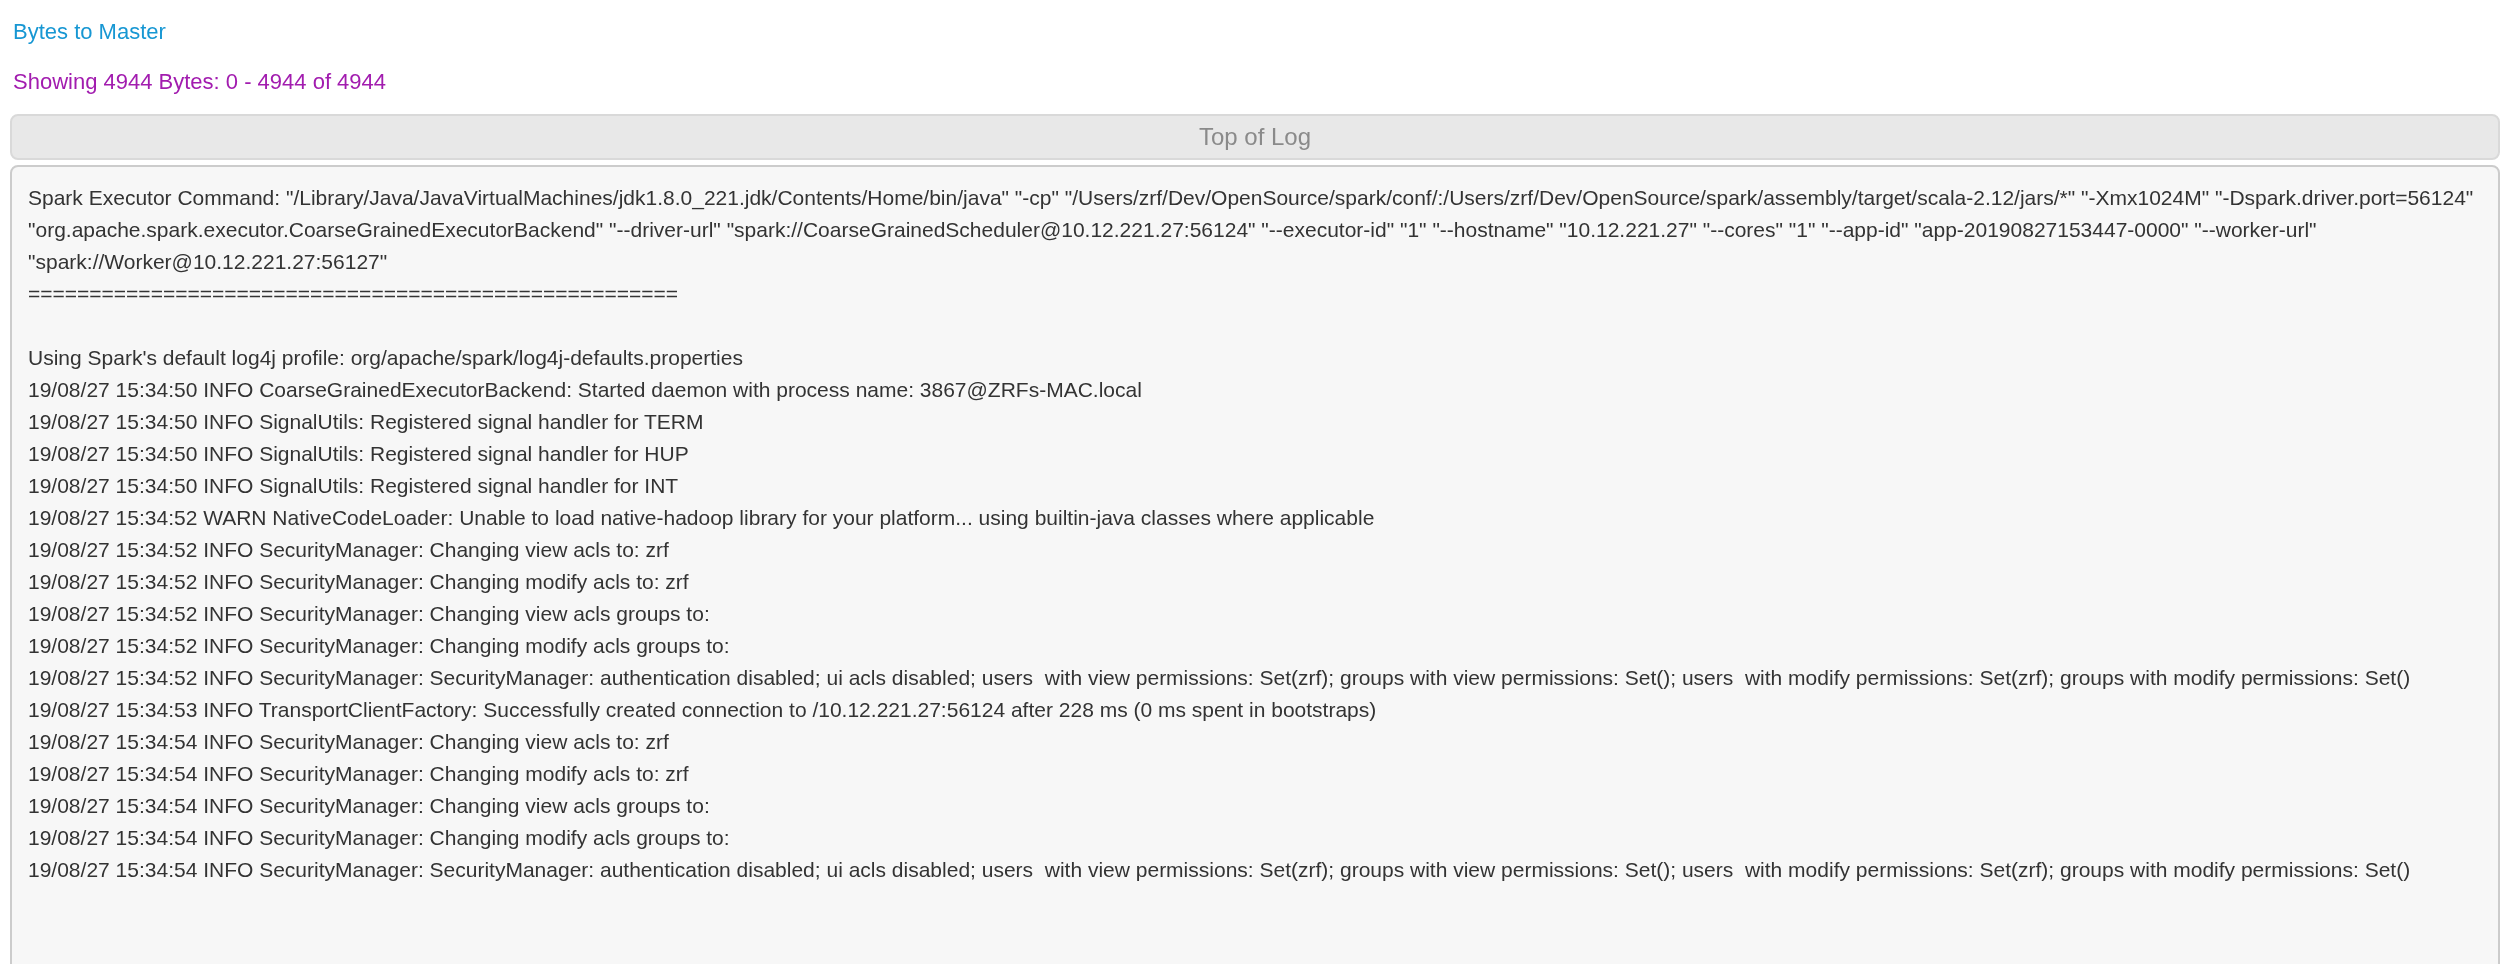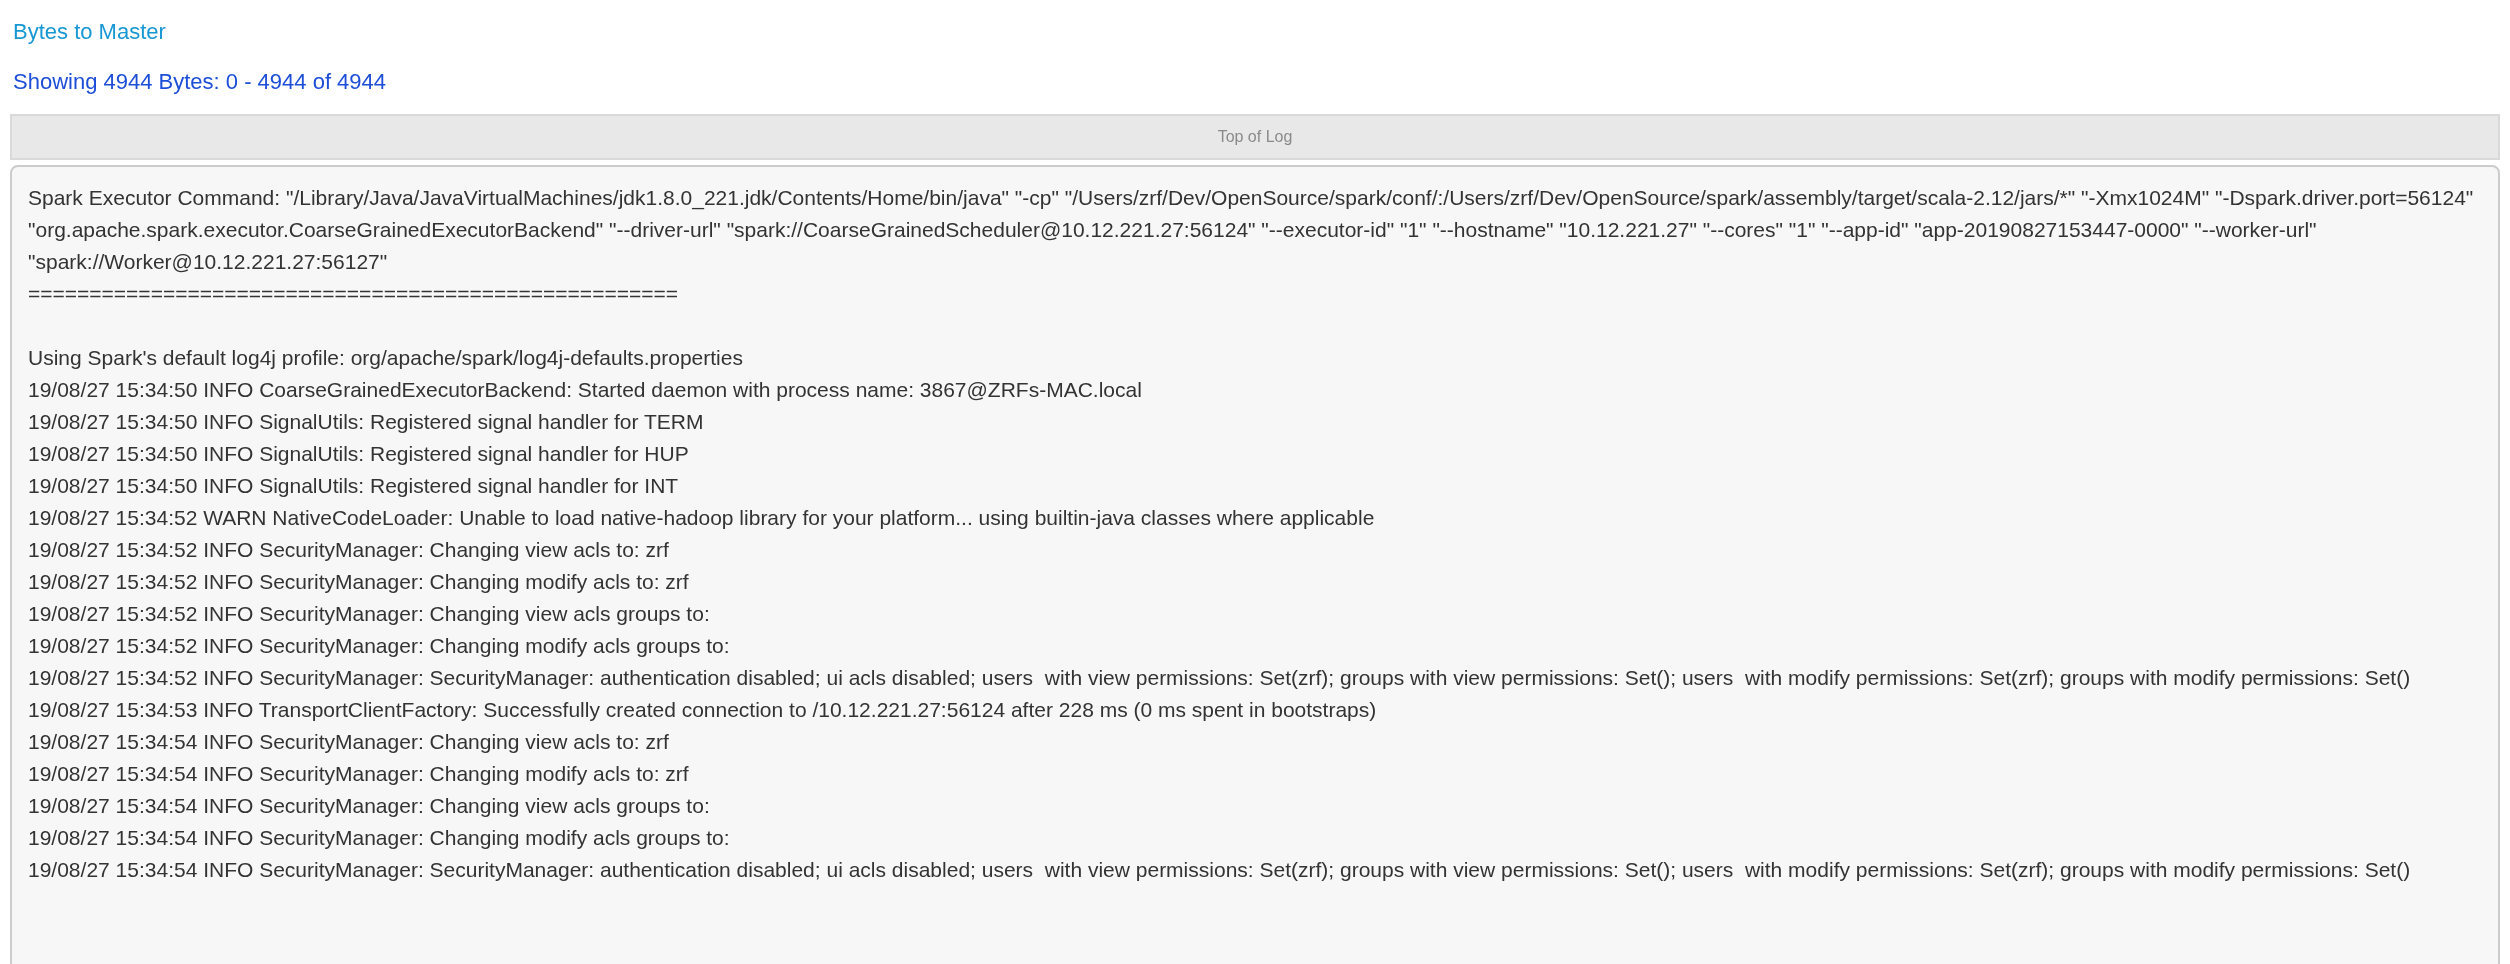--- a/index.html
+++ b/index.html
@@ -23,36 +23,36 @@
     font-size: 22px;
     line-height: 28px;
     color: #1797d3;
     text-decoration: none;
     cursor: pointer;
   }
   .byte-info {
     margin: 22px 0 0 3px;
     font-size: 22px;
     line-height: 28px;
-    color: #1d4ed8;
+    color: #a21caf;
     font-weight: 400;
   }
   .log-bar {
     display: flex;
     align-items: center;
     justify-content: center;
     width: 100%;
     height: 46px;
     margin-top: 18px;
     background: #e8e8e8;
     border: 2px solid #d9d9d9;
-    border-radius: 0;
+    border-radius: 8px;
     color: #8a8a8a;
     font-family: "Liberation Sans", sans-serif;
-    font-size: 16px;
+    font-size: 24px;
     padding: 0;
   }
   .log-box {
     margin: 5px 0 0 0;
     width: 100%;
     min-height: 900px;
     background: #f7f7f7;
     border: 2px solid #cccccc;
     border-radius: 8px;
     padding: 15px 16px;

